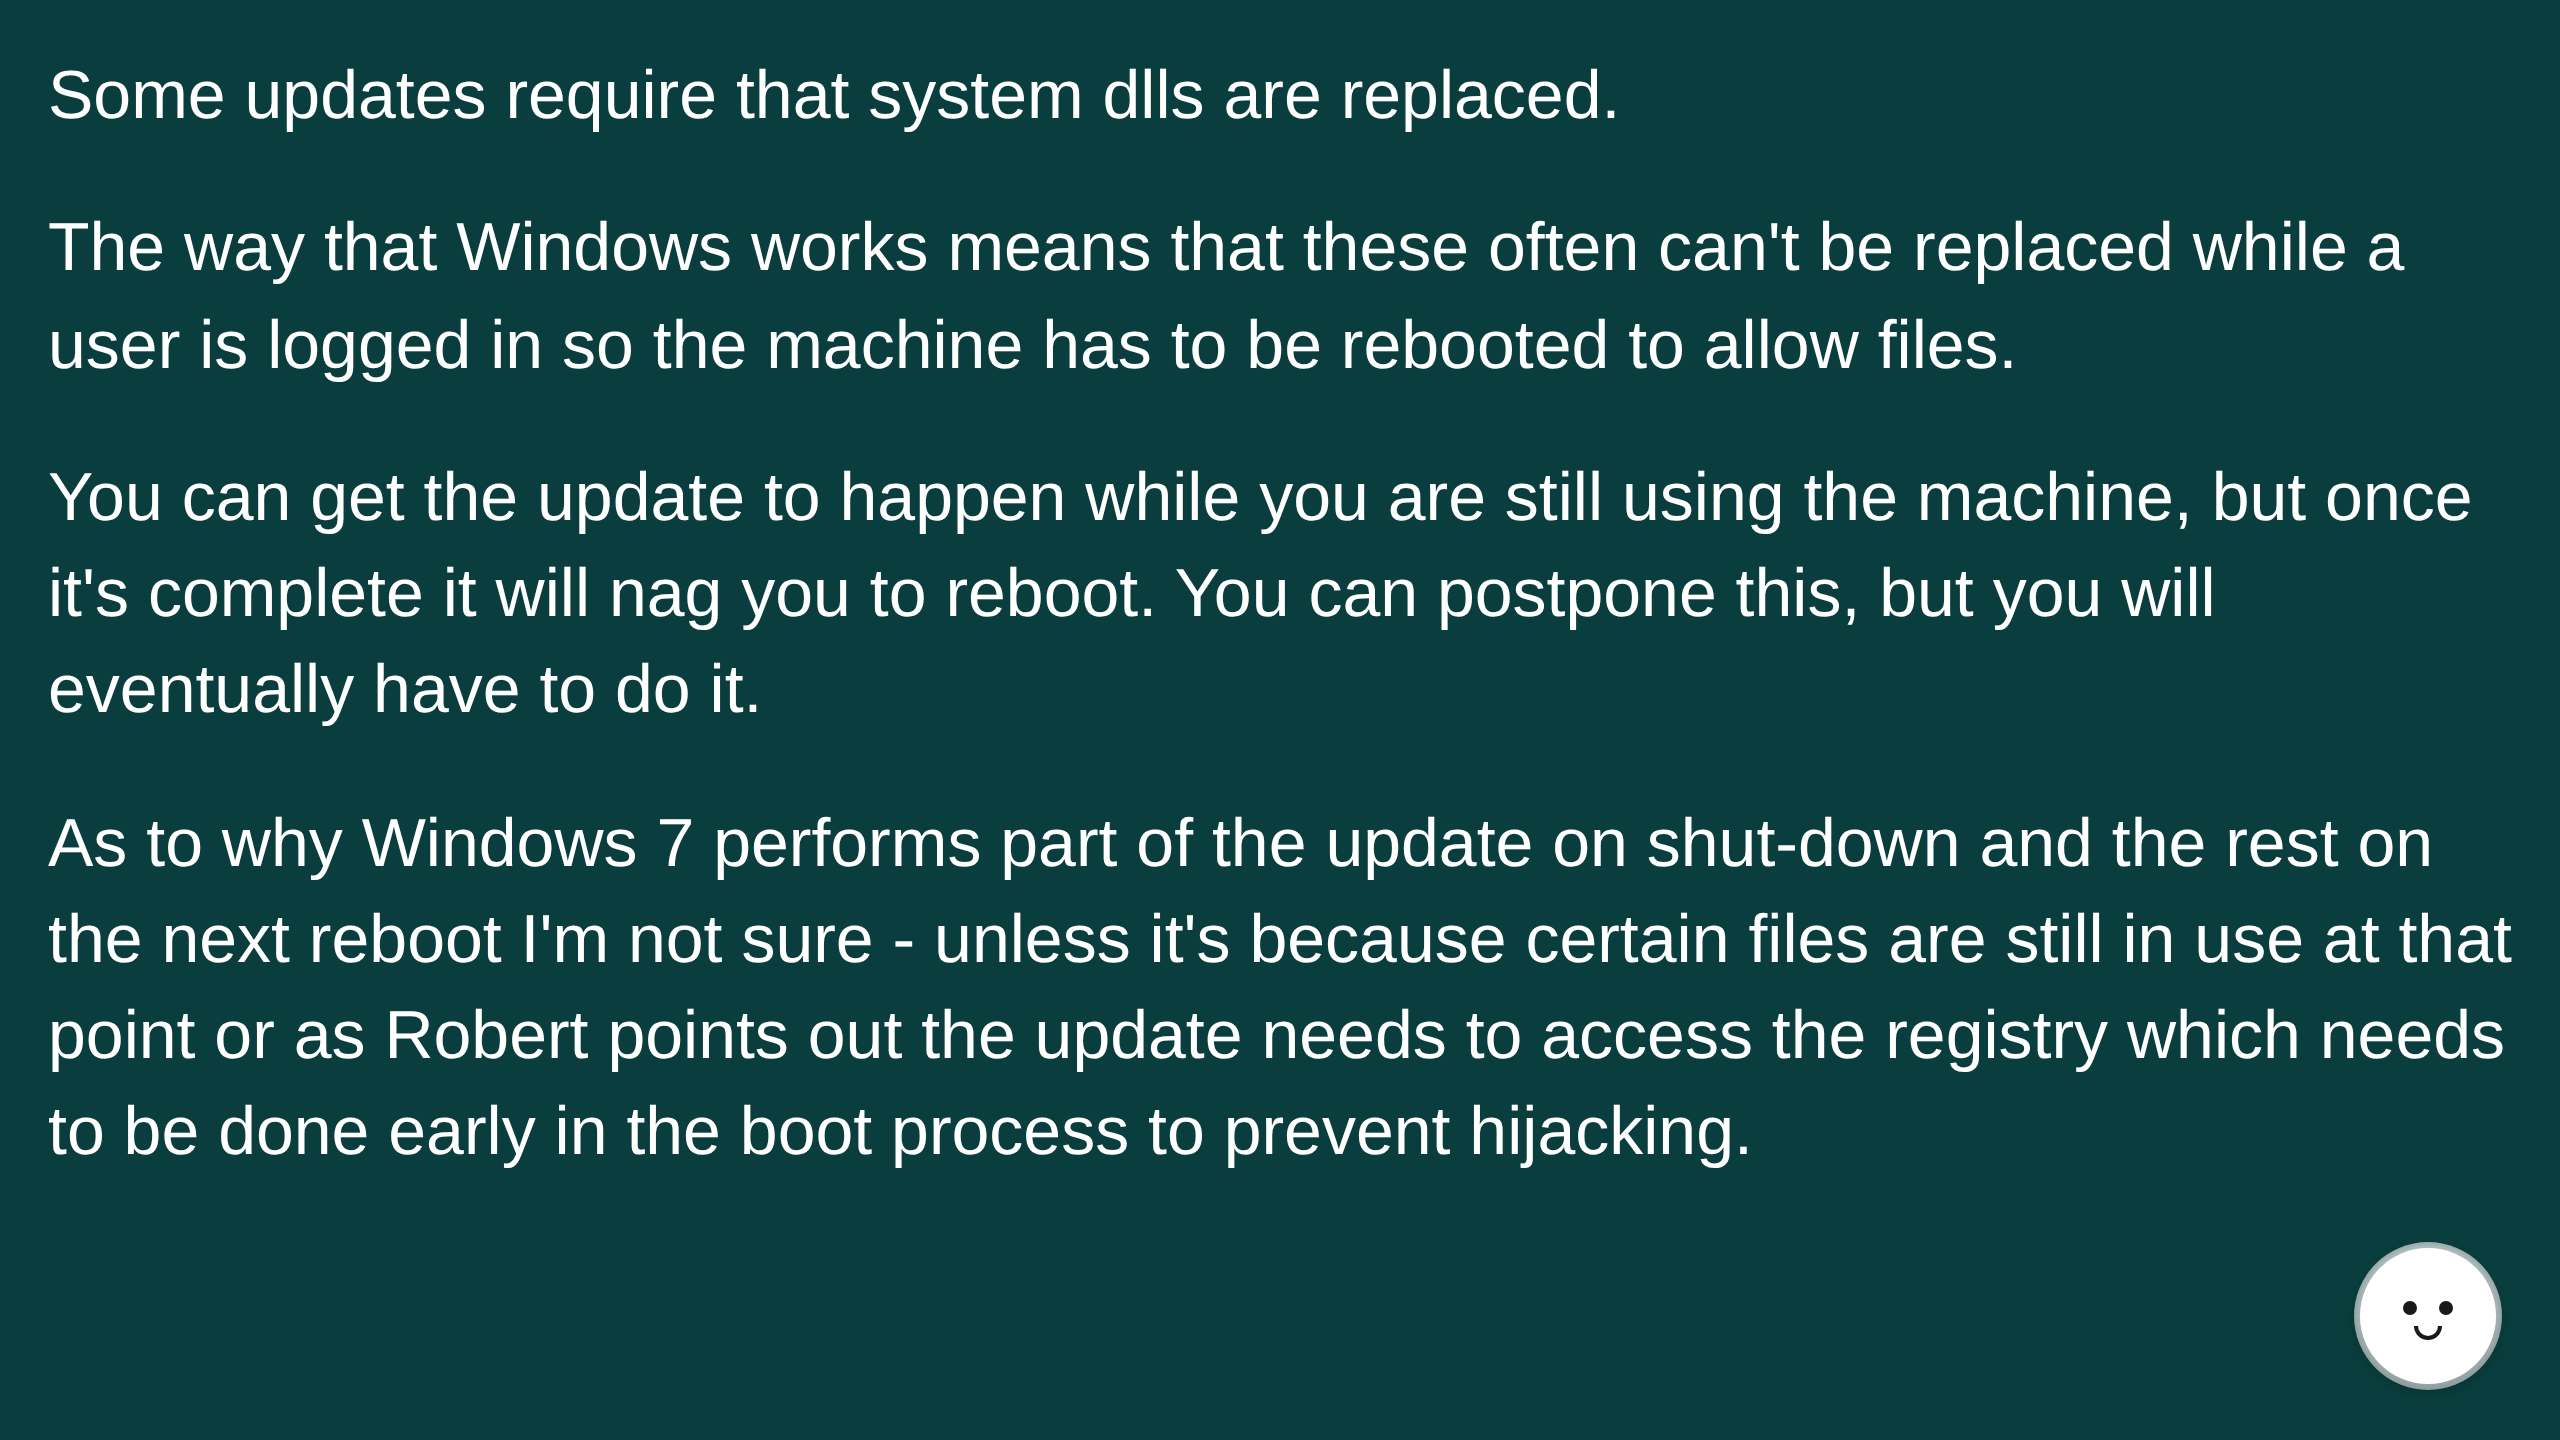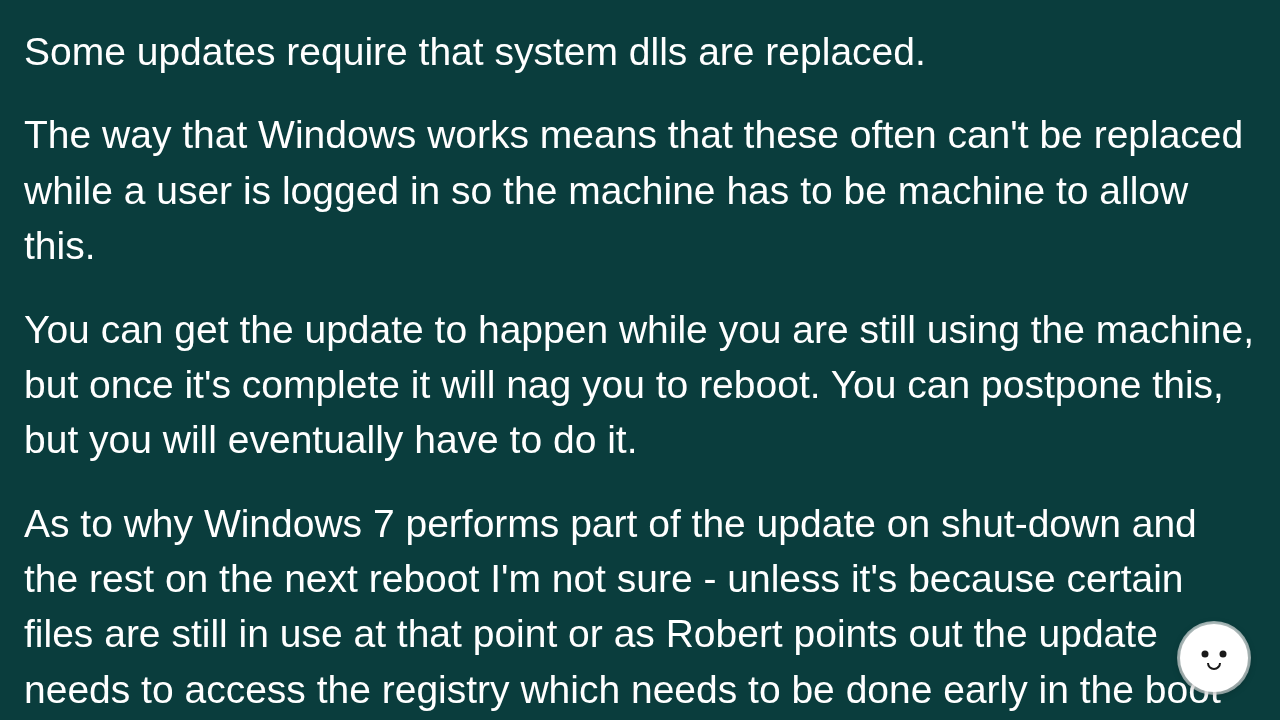--- a/index.html
+++ b/index.html
@@ -11,21 +11,21 @@
       width: 1280px;
       height: 720px;
       background-color: #0a3d3d;
       color: #ffffff;
       font-family: Arial, Helvetica, sans-serif;
       padding: 24px 24px 0 24px;
       overflow: hidden;
       position: relative;
     }
     p {
-      font-size: 39px;
+      font-size: 34px;
       line-height: 1.42;
       margin-bottom: 28px;
       font-weight: 400;
     }
     .italic {
     }
     .chat-bubble {
       position: absolute;
       bottom: 28px;
       right: 32px;
@@ -76,21 +76,21 @@
       border: 2px solid #1a1a1a;
       border-top: none;
       border-radius: 0 0 14px 14px;
     }
   </style>
 </head>
 <body>
 
 <p>Some updates require that system dlls are replaced.</p>
 
-<p><span>The way that Windows works means that these often can't be replaced while a user is logged in so the machine </span><span class="italic">has</span><span> to be machine to allow this.</span></p>
+<p><span>The way that Windows works means that these often can't be replaced while a user is logged in so the machine </span><span class="italic">has</span><span> to be rebooted to allow files.</span></p>
 
 <p>You can get the update to happen while you are still using the machine, but once it's complete it will nag you to reboot. You can postpone this, but you will eventually have to do it.</p>
 
 <p>As to why Windows 7 performs part of the update on shut-down and the rest on the next reboot I'm not sure - unless it's because certain files are still in use at that point or as Robert points out the update needs to access the registry which needs to be done early in the boot process to prevent hijacking.</p>
 
 <div class="chat-bubble">
   <div class="bubble-bg">
     <div class="eyes">
       <div class="eye"></div>
       <div class="eye"></div>

